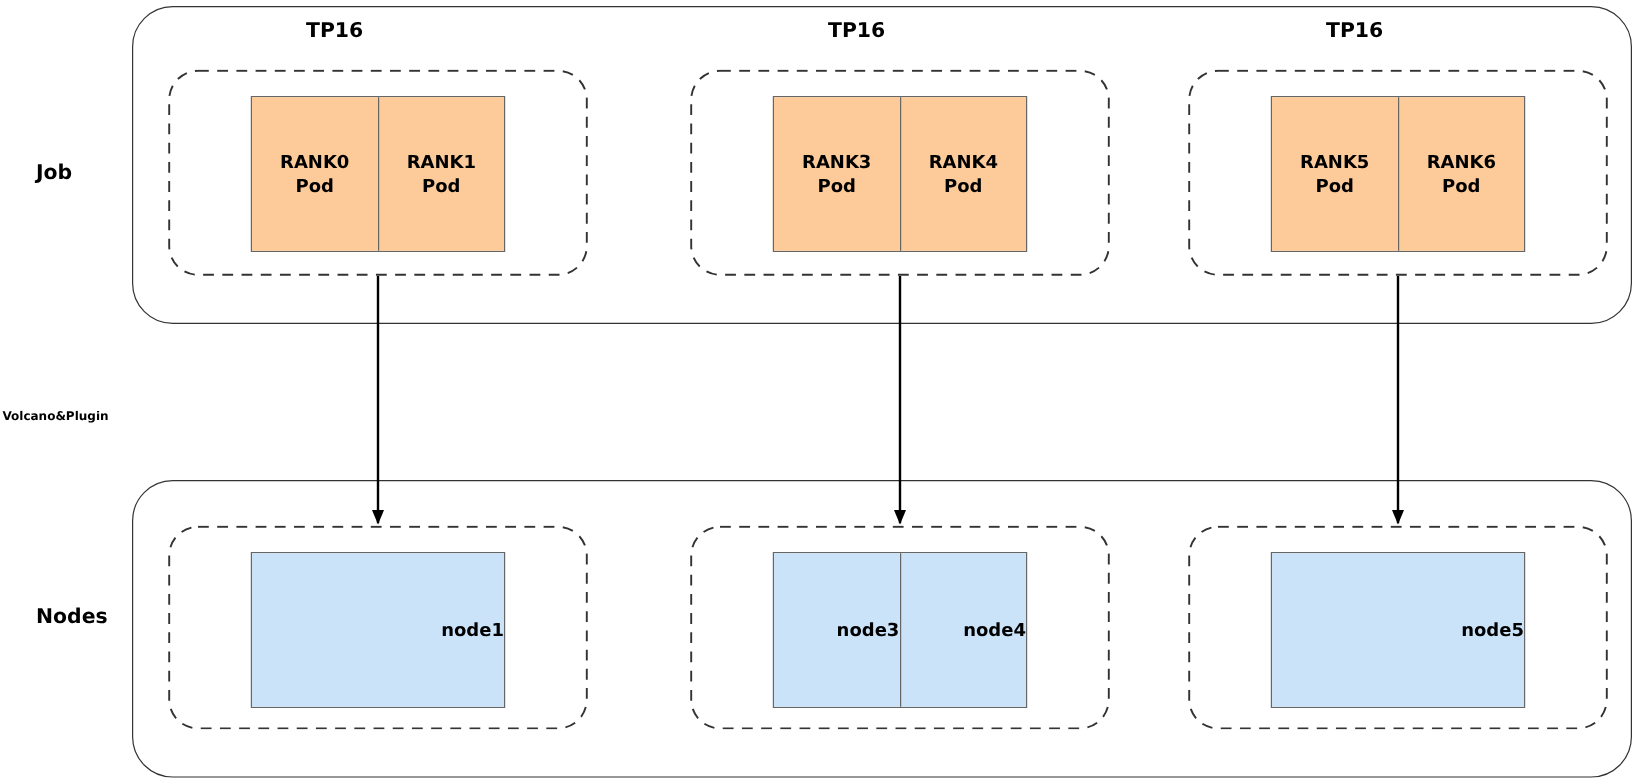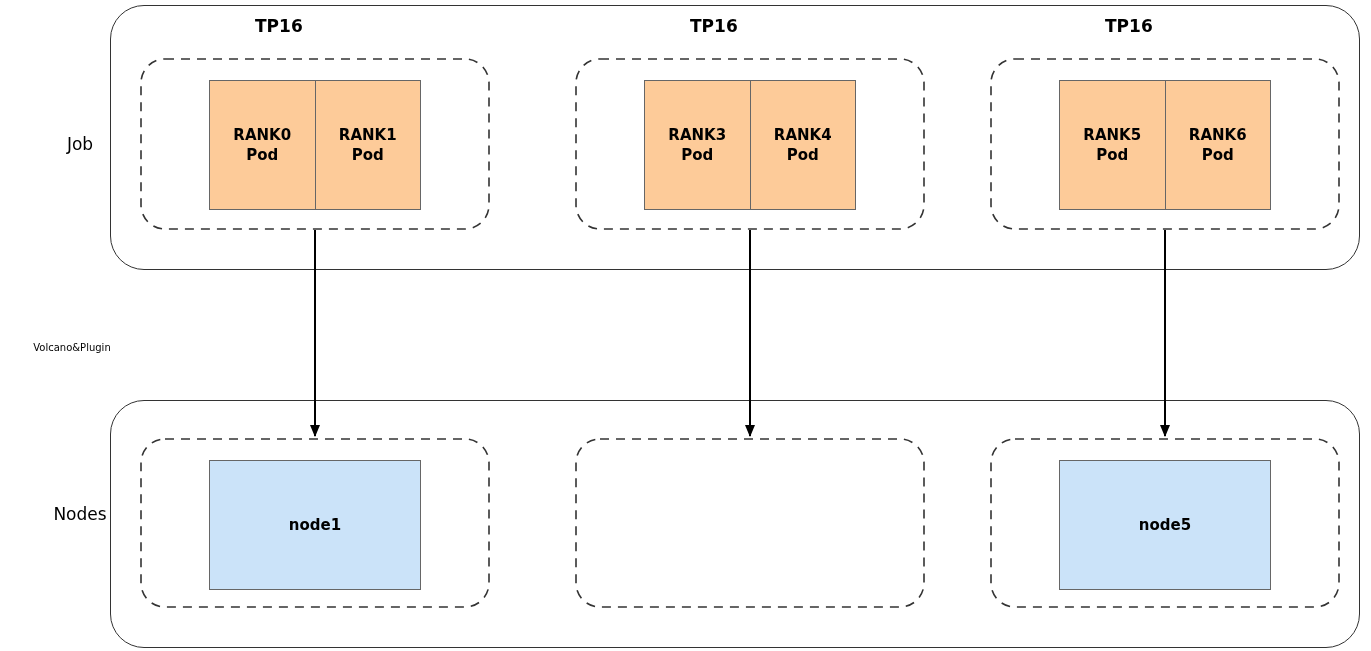--- a/index.html
+++ b/index.html
@@ -16,21 +16,21 @@
 
   .outer-container{
     position:absolute;left:110px;width:1250px;
     border:1.5px solid var(--outline);border-radius:34px;
     background:transparent;box-sizing:border-box;
   }
   .outer-job{top:5px;height:265px;}
   .outer-nodes{top:400px;height:248px;}
 
   .side-label{
-    position:absolute;text-align:center;font-weight:normal;font-size:17px;
+    position:absolute;text-align:left;font-weight:bold;font-size:17px;
     color:var(--text);white-space:nowrap;
   }
   .lbl-job{left:30px;top:134px;width:100px;}
   .lbl-volcano{left:2px;top:342px;width:140px;font-size:10px;}
   .lbl-nodes{left:30px;top:504px;width:100px;}
 
   .tp-label{
     position:absolute;top:16px;width:120px;text-align:left;
     font-weight:bold;font-size:17px;color:var(--text);
   }
@@ -44,21 +44,21 @@
   .pair{
     position:absolute;left:69px;top:22px;width:212px;height:130px;
     display:flex;box-sizing:border-box;border:1px solid var(--box-stroke);
   }
   .cell{
     flex:1;display:flex;flex-direction:column;align-items:center;justify-content:center;
     font-weight:bold;font-size:15px;line-height:20px;box-sizing:border-box;
   }
   .cell + .cell{border-left:1.5px solid var(--box-stroke);}
   .pod-cell{background:var(--pod-fill);}
-  .node-cell{background:var(--node-fill);}
+  .node-cell{background:var(--node-fill);align-items:flex-end;}
 
   .arrows{position:absolute;left:0;top:0;z-index:5;pointer-events:none;}
   .arrows line{stroke:var(--arrow);stroke-width:2;}
   .arrows path{fill:var(--arrow);}
 </style>
 </head>
 <body>
 
 <div class="canvas">
 
@@ -129,20 +129,28 @@
       <div class="cell node-cell">
         <span>node1</span>
       </div>
     </div>
   </div>
 
   <div class="dashed-box dashed-bottom" style="left:575px">
     <svg class="dash-svg" viewBox="0 0 350 170" preserveAspectRatio="none">
         <rect x="1" y="1" width="348" height="168" rx="24" ry="24"></rect>
       </svg>
+    <div class="pair">
+      <div class="cell node-cell">
+        <span>node3</span>
+      </div>
+      <div class="cell node-cell">
+        <span>node4</span>
+      </div>
+    </div>
   </div>
 
   <div class="dashed-box dashed-bottom" style="left:990px">
     <svg class="dash-svg" viewBox="0 0 350 170" preserveAspectRatio="none">
         <rect x="1" y="1" width="348" height="168" rx="24" ry="24"></rect>
       </svg>
     <div class="pair">
       <div class="cell node-cell">
         <span>node5</span>
       </div>

